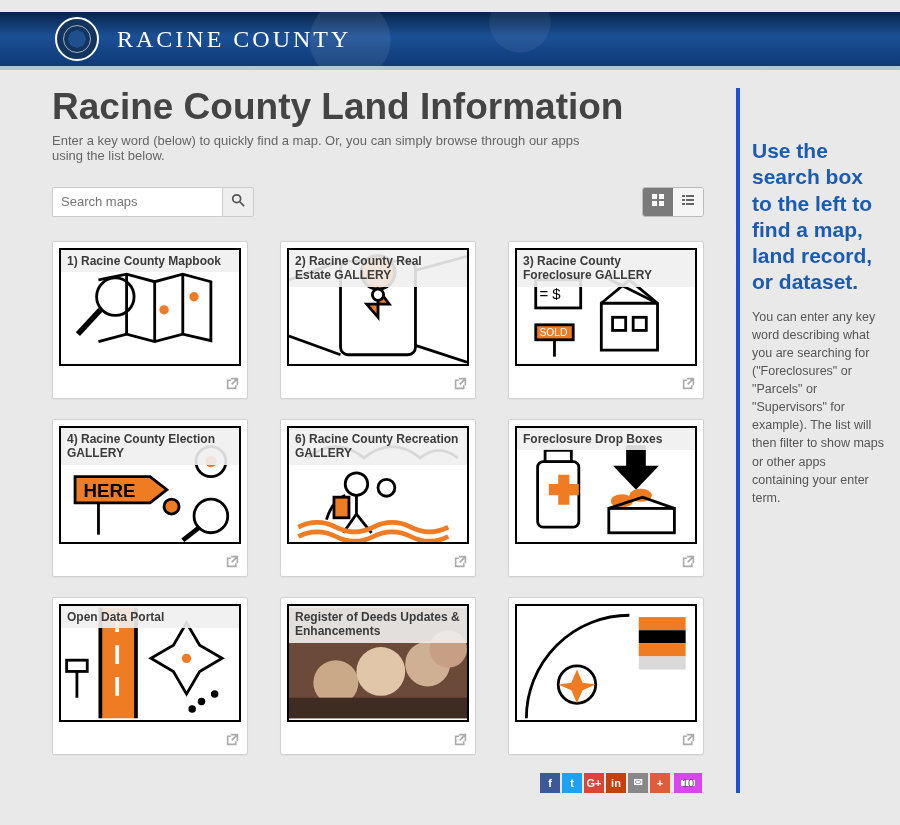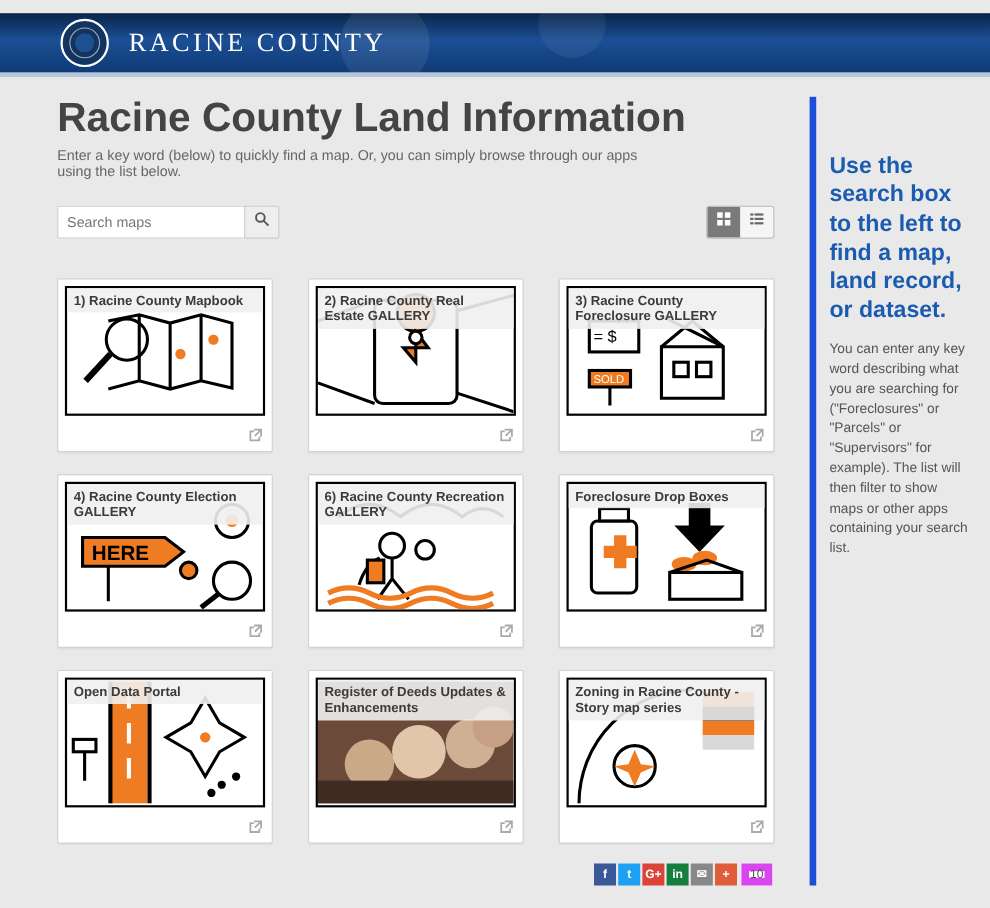--- a/index.html
+++ b/index.html
@@ -52,40 +52,40 @@
   .page {
     display: flex;
     padding: 18px 8px 0 8px;
   }
   .main {
     flex: 1;
     padding: 0 32px 0 44px;
   }
   .sidebar {
     width: 186px;
-    border-left: 6px solid #1d4ed8;
+    border-left: 4px solid #1d4ed8;
     padding: 50px 8px 0 12px;
   }
   h1 {
     font-size: 37px;
     font-weight: 600;
     color: #444;
     line-height: 1.05;
     margin-bottom: 6px;
   }
   .subtitle {
     color: #666;
     font-size: 13px;
     margin-bottom: 24px;
     max-width: 560px;
   }
   .controls {
     display: flex;
     align-items: flex-start;
-    margin-bottom: 36px;
+    margin-bottom: 24px;
   }
   .search-wrap{display:flex;}
   .search-input {
     width: 170px;
     height: 30px;
     border: 1px solid #ccc;
     background:#fff;
     padding: 0 8px;
     font-size: 13px;
     color:#555;
@@ -177,21 +177,21 @@
     gap:2px;
     padding-right:2px;
   }
   .share-btn{
     width:20px;height:20px;
     display:flex;align-items:center;justify-content:center;
     color:#fff;font-size:11px;font-weight:bold;
     cursor:pointer;
   }
   .sb-fb{background:#3b5998;} .sb-tw{background:#1da1f2;}
-  .sb-g{background:#db4437;} .sb-in{background:#15803d;}
+  .sb-g{background:#db4437;} .sb-in{background:#c2410c;}
   .sb-mail{background:#888;} .sb-plus{background:#e05d3c;}
   .share-count{
     width:28px;height:20px;border:7px solid #d946ef;background:#fff;
     display:flex;align-items:center;justify-content:center;
     font-size:11px;color:#555;margin-left:2px;
   }
   
   .icon{display:inline-block;}
   
   .thumb svg{position:absolute;inset:0;width:100%;height:100%;}
@@ -434,21 +434,20 @@
                 <rect x="130" y="10" width="50" height="14" fill="#ef7b23" stroke="none"></rect>
                 <rect x="130" y="24" width="50" height="14" fill="#000" stroke="none"></rect>
                 <rect x="130" y="38" width="50" height="14" fill="#ef7b23" stroke="none"></rect>
                 <rect x="130" y="52" width="50" height="14" fill="#d9d9d9" stroke="none"></rect>
                 <path d="M10 118 a110 110 0 0 1 110 -110"></path>
                 <circle cx="64" cy="82" r="20" fill="#fff"></circle>
                 <path d="M64 66 l6 14 l14 2 l-14 6 l-6 14 l-6 -14 l-14 -6 l14 -2 z" fill="#ef7b23" stroke="none"></path>
               </g>
             </svg>
           </div>
-          <div class="card-title">Zoning in Racine County - Story map series</div>
           <div class="card-footer">
             <span><svg width="13" height="13" viewBox="0 0 16 16">
                 <path d="M6 2h8v8M14 2L7 9M12 10v4H2V4h4" fill="none" stroke="#aaa" stroke-width="2"></path>
               </svg></span>
           </div>
         </div>
       </div>
 
     <div class="share-row" id="share-row">
         <div class="share-btn sb-fb">f</div>
@@ -458,15 +457,15 @@
         <div class="share-btn sb-mail">✉</div>
         <div class="share-btn sb-plus">+</div>
 
     <div class="share-count">10</div>
       </div>
 
   </div>
 
   <aside class="sidebar">
     <div class="sidebar-heading">Use the search box to the left to find a map, land record, or dataset.</div>
-    <div class="sidebar-text">You can enter any key word describing what you are searching for ("Foreclosures" or "Parcels" or "Supervisors" for example). The list will then filter to show maps or other apps containing your search list.</div>
+    <div class="sidebar-text">You can enter any key word describing what you are searching for ("Foreclosures" or "Parcels" or "Supervisors" for example). The list will then filter to show maps or other apps containing your enter term.</div>
   </aside>
 </div>
 
 </body></html>

